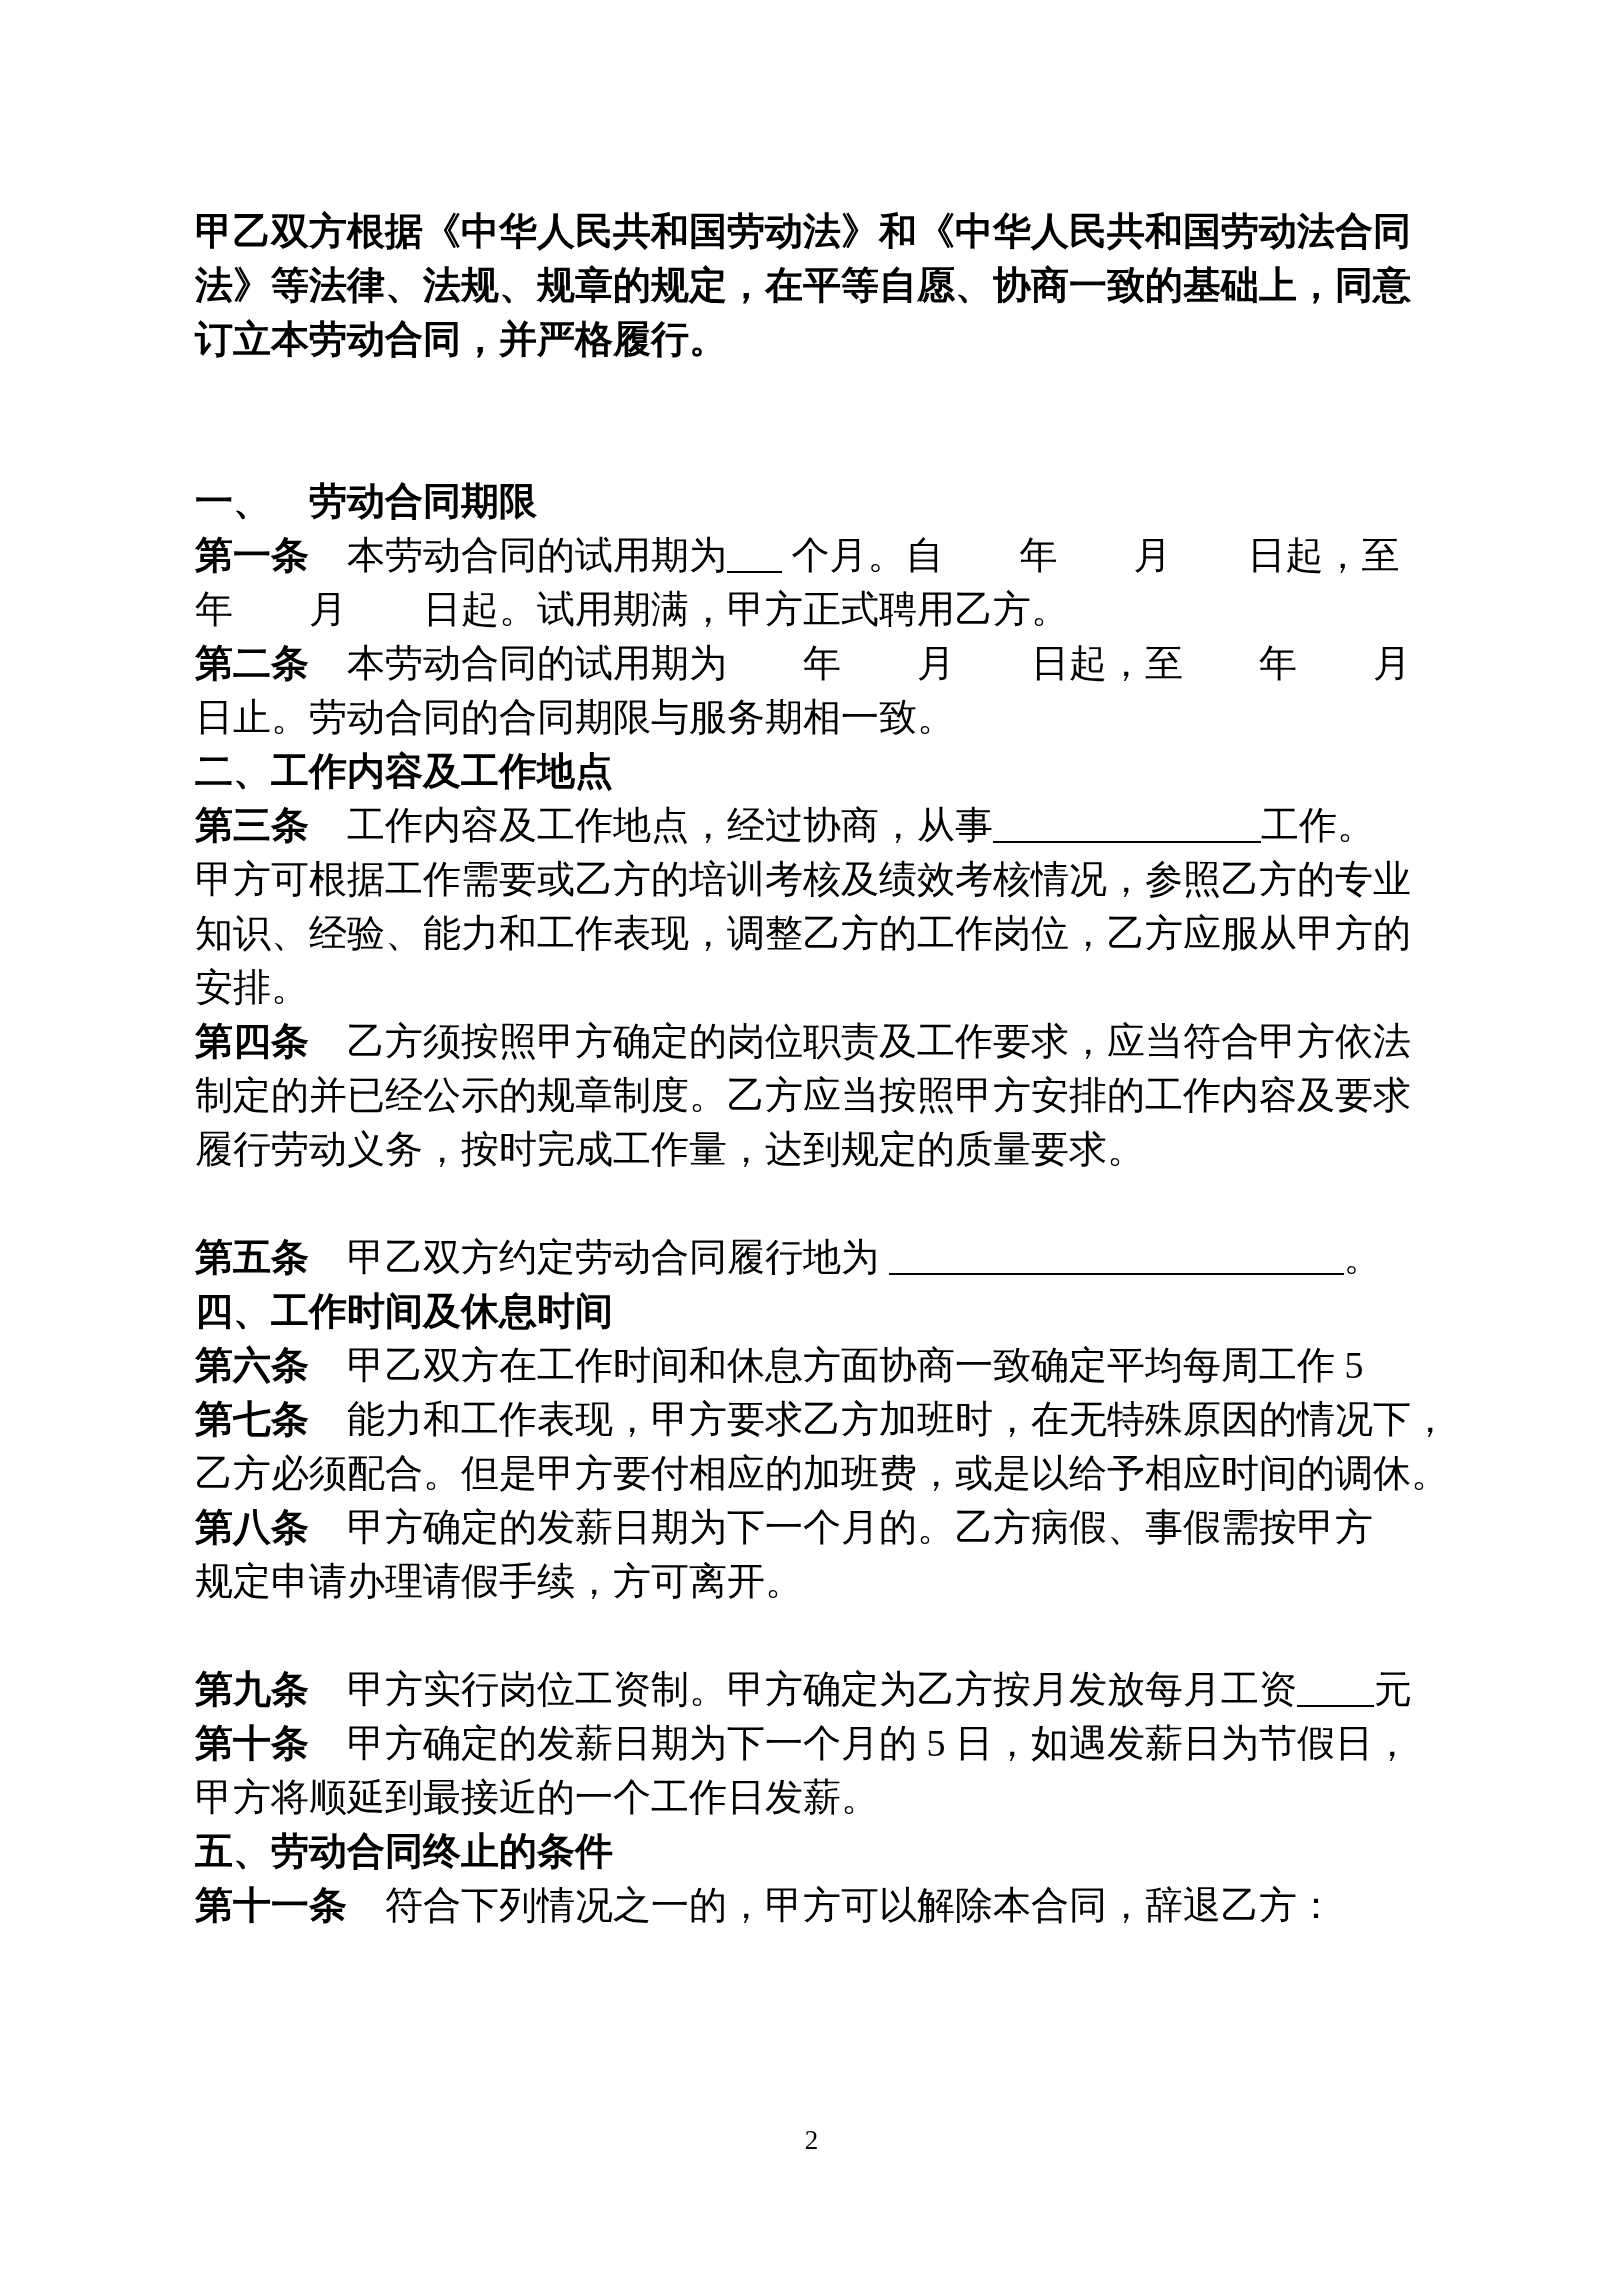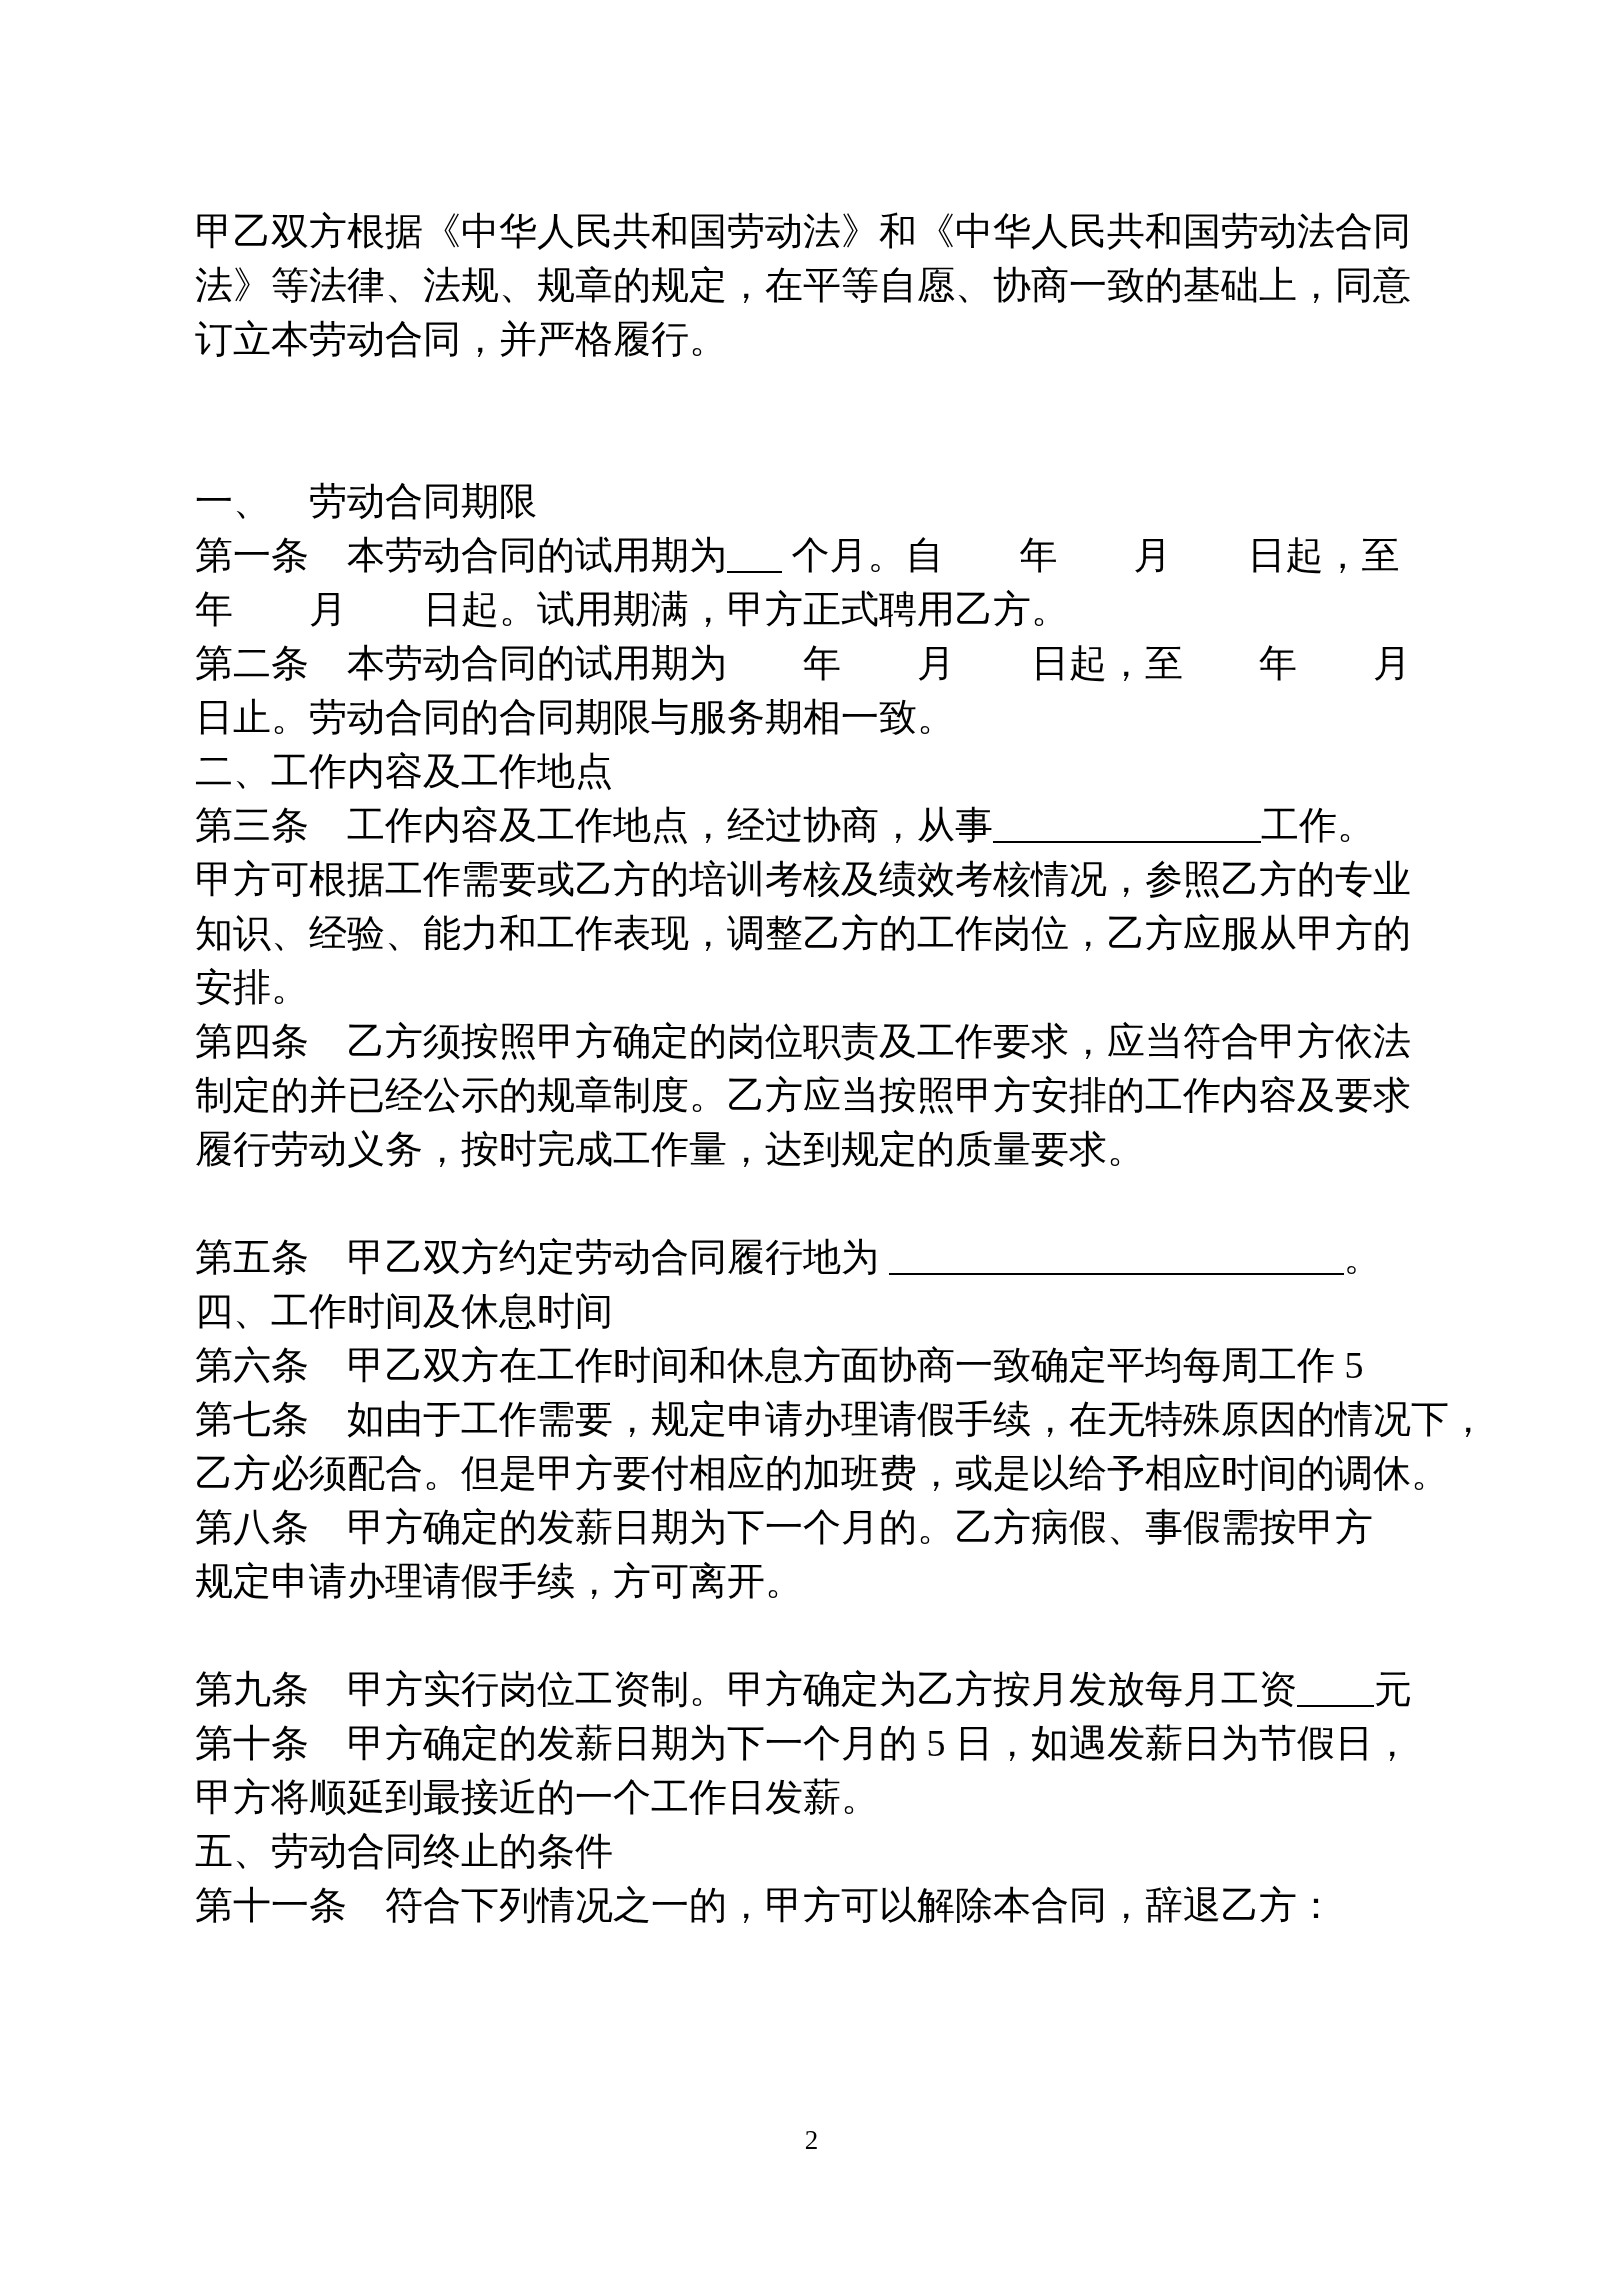--- a/index.html
+++ b/index.html
@@ -23,21 +23,21 @@
     width: 1227px;
   }
   .line {
     height: 54px;
     line-height: 54px;
     font-size: 38px;
     white-space: pre;
     letter-spacing: 0;
   }
   .seg-bold {
-    font-weight: normal;
+    font-weight: bold;
     text-align: right;
   }
   .blank {
     display: inline-block;
     height: 0;
     border-bottom: 2.7px solid #000000;
     vertical-align: -4.5px;
   }
   .page-number {
     position: absolute;
@@ -69,21 +69,21 @@
       <div class="line"><span class="">甲方可根据工作需要或乙方的培训考核及绩效考核情况，参照乙方的专业</span></div>
       <div class="line"><span class="">知识、经验、能力和工作表现，调整乙方的工作岗位，乙方应服从甲方的</span></div>
       <div class="line"><span class="">安排。</span></div>
       <div class="line"><span class="seg-bold">第四条</span><span class="">　乙方须按照甲方确定的岗位职责及工作要求，应当符合甲方依法</span></div>
       <div class="line"><span class="">制定的并已经公示的规章制度。乙方应当按照甲方安排的工作内容及要求</span></div>
       <div class="line"><span class="">履行劳动义务，按时完成工作量，达到规定的质量要求。</span></div>
       <div class="line"></div>
       <div class="line"><span class="seg-bold">第五条</span><span class="">　甲乙双方约定劳动合同履行地为 </span><span class="blank" style="width: 455px;"></span><span class="">。</span></div>
       <div class="line"><span class="seg-bold">四、工作时间及休息时间</span></div>
       <div class="line"><span class="seg-bold">第六条</span><span class="">　甲乙双方在工作时间和休息方面协商一致确定平均每周工作 5</span></div>
-      <div class="line"><span class="seg-bold">第七条</span><span class="">　如由于工作需要，规定申请办理请假手续，在无特殊原因的情况下，</span></div>
+      <div class="line"><span class="seg-bold">第七条</span><span class="">　能力和工作表现，甲方要求乙方加班时，在无特殊原因的情况下，</span></div>
       <div class="line"><span class="">乙方必须配合。但是甲方要付相应的加班费，或是以给予相应时间的调休。</span></div>
       <div class="line"><span class="seg-bold">第八条</span><span class="">　甲方确定的发薪日期为下一个月的。乙方病假、事假需按甲方</span></div>
       <div class="line"><span class="">规定申请办理请假手续，方可离开。</span></div>
       <div class="line"></div>
       <div class="line"><span class="seg-bold">第九条</span><span class="">　甲方实行岗位工资制。甲方确定为乙方按月发放每月工资</span><span class="blank" style="width: 77px;"></span><span class="">元</span></div>
       <div class="line"><span class="seg-bold">第十条</span><span class="">　甲方确定的发薪日期为下一个月的 5 日，如遇发薪日为节假日，</span></div>
       <div class="line"><span class="">甲方将顺延到最接近的一个工作日发薪。</span></div>
       <div class="line"><span class="seg-bold">五、劳动合同终止的条件</span></div>
       <div class="line"><span class="seg-bold">第十一条</span><span class="">　符合下列情况之一的，甲方可以解除本合同，辞退乙方：</span></div>
     </div>

